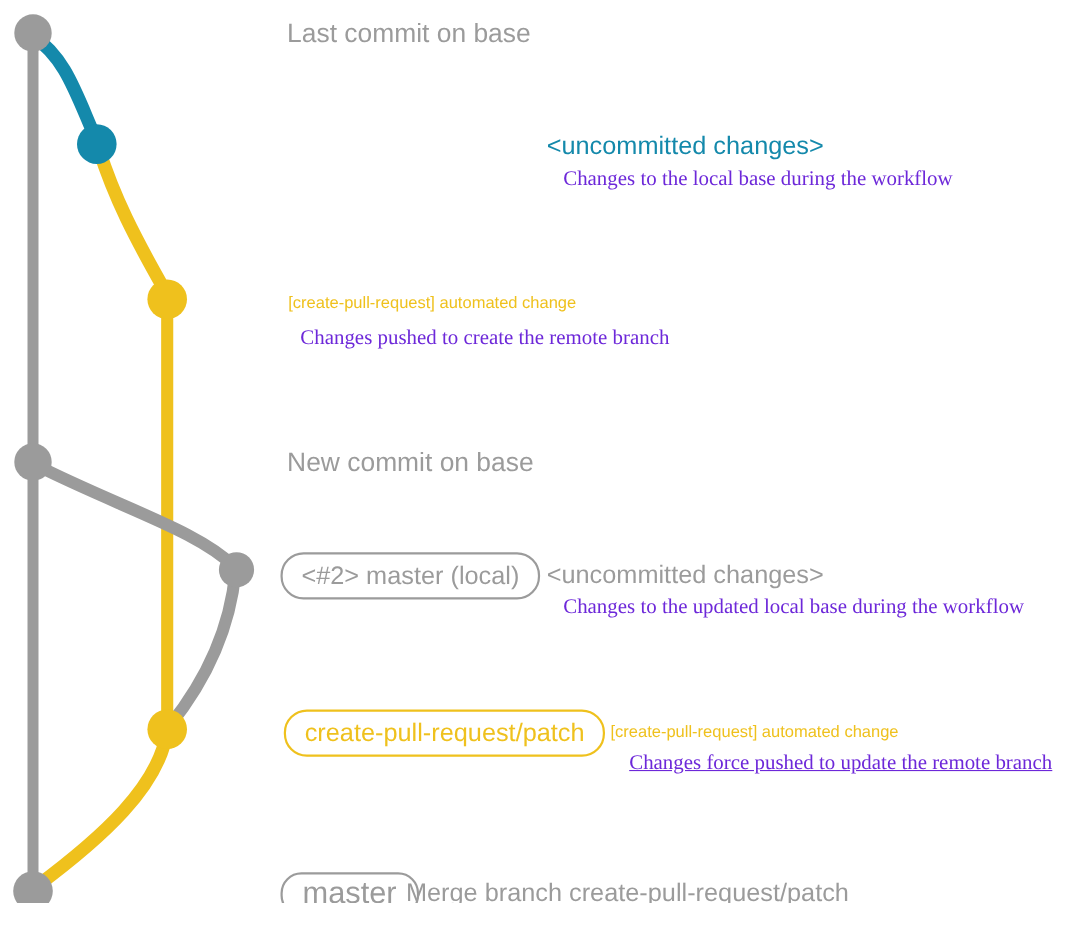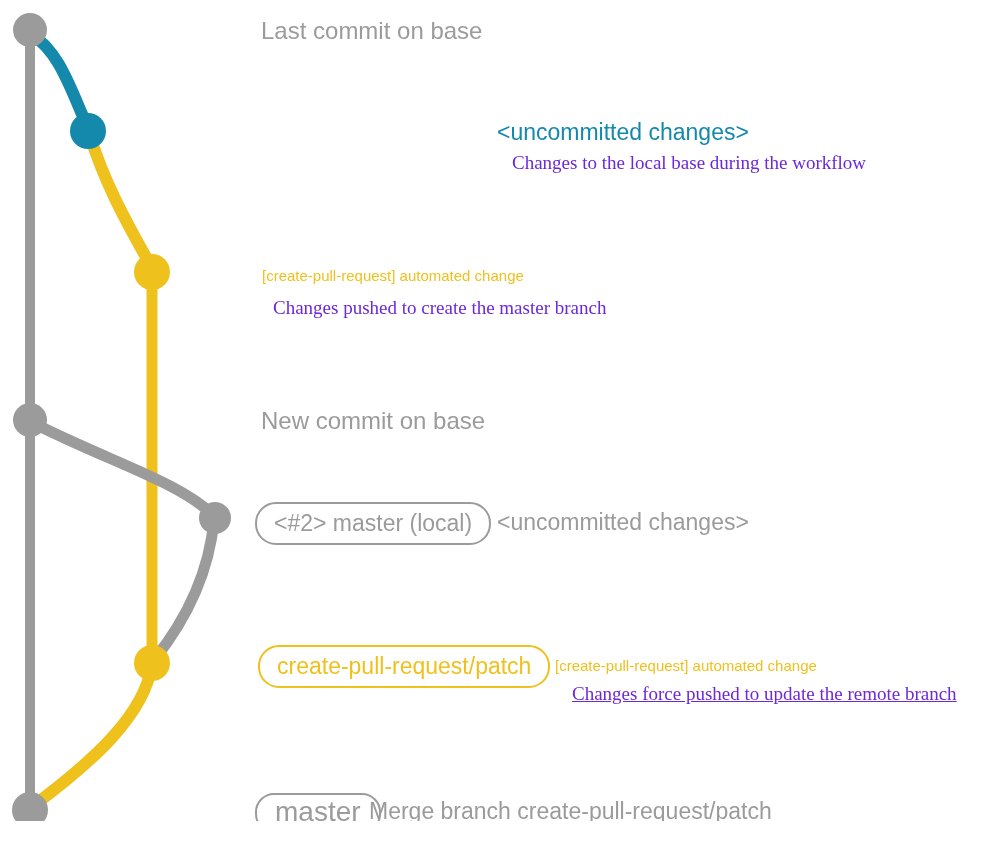--- a/index.html
+++ b/index.html
@@ -114,26 +114,27 @@
     <circle class="fill-yellow" cx="152" cy="663" r="18"></circle>
     <circle class="fill-gray" cx="30" cy="810" r="18"></circle>
   </svg>
 
   <div class="abs title-gray" style="left:261px; top:18px;">Last commit on base</div>
 
   <div class="abs heading-teal" style="left:497px; top:119px;">&lt;uncommitted changes&gt;</div>
   <div class="abs note" style="left:512px; top:151px;">Changes to the local base during the workflow</div>
 
   <div class="abs heading-yellow" style="left:262px; top:263px;">[create-pull-request] automated change</div>
-  <div class="abs note" style="left:273px; top:296px;">Changes pushed to create the master branch</div>
+  <div class="abs note" style="left:273px; top:296px;">Changes pushed to create the remote branch</div>
 
   <div class="abs title-gray" style="left:261px; top:408px;">New commit on base</div>
 
   <div class="abs badge badge-gray" style="left:255px; top:502px;">&lt;#2&gt; master (local)</div>
   <div class="abs heading-gray" style="left:497px; top:509px;">&lt;uncommitted changes&gt;</div>
+  <div class="abs note" style="left:512px; top:540px;">Changes to the updated local base during the workflow</div>
 
   <div class="abs badge badge-yellow" style="left:258px; top:645px;">create-pull-request/patch</div>
   <div class="abs heading-yellow" style="left:555px; top:653px;">[create-pull-request] automated change</div>
   <div class="abs note" style="left:572px; top:682px;text-decoration:underline;">Changes force pushed to update the remote branch</div>
 
   <div class="abs badge badge-gray badge-small" style="left:255px; top:793px;">master</div>
   <div class="abs heading-gray" style="left:369px; top:798px;text-align:right;">Merge branch create-pull-request/patch</div>
 
 </div>
 

